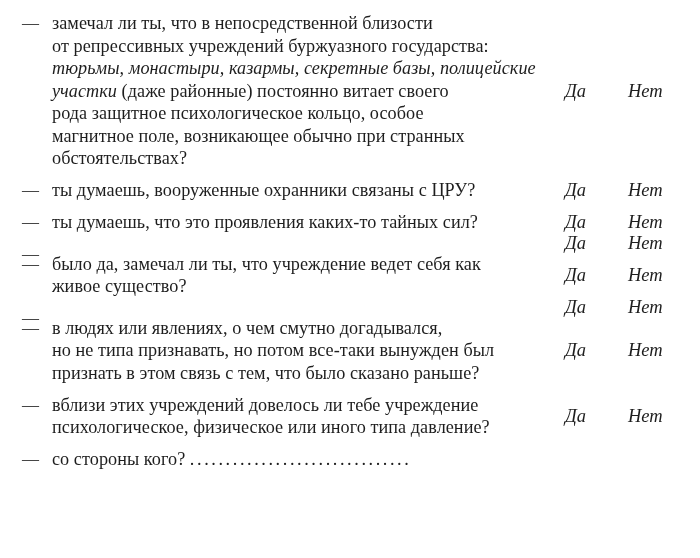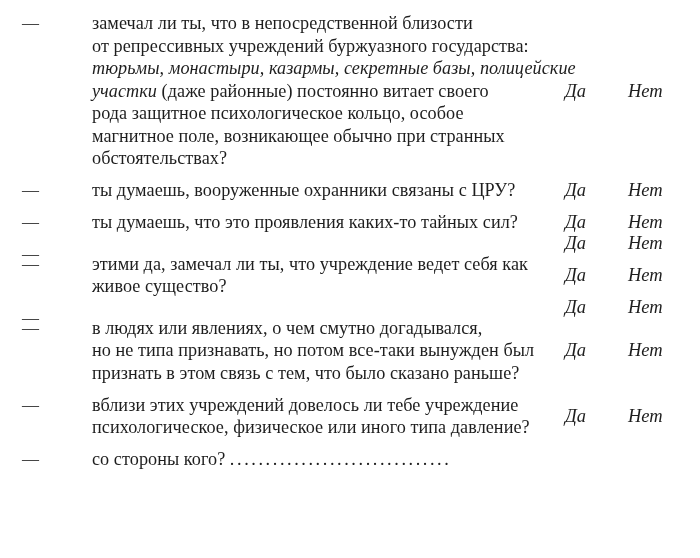--- a/index.html
+++ b/index.html
@@ -21,21 +21,21 @@
     font-family: "Liberation Serif", serif;
   }
   .question {
     margin-left: 52px;
     width: 500px;
     font-family: "Liberation Serif", serif;
     font-size: 18.2px;
     line-height: 22.5px;
     letter-spacing: 0.05px;
   }
-  .question .line { display: block; white-space: nowrap; margin-left: 40px; }
+  .question .line { display: block; white-space: nowrap; }
   .question i { }
   .answers {
     position: absolute; left: 565px; top: 50%;
     transform: translateY(-50%);
     display: flex;
     font-family: "Liberation Serif", serif;
     font-style: italic;
     font-size: 18.5px;
   }
   .ans-yes { width: 63px; cursor: pointer; }
@@ -86,21 +86,21 @@
     <div class="item">
       <span class="dash">—</span>
       <div class="answers">
         <span class="ans-yes">Да</span>
         <span class="ans-no">Нет</span>
       </div>
     </div>
     <div class="item">
       <span class="dash">—</span>
       <div class="question">
-        <span class="line"><span>этими да, замечал ли ты, что учреждение ведет себя как</span></span>
+        <span class="line"><span>было да, замечал ли ты, что учреждение ведет себя как</span></span>
         <span class="line"><span>живое существо?</span></span>
       </div>
       <div class="answers">
         <span class="ans-yes">Да</span>
         <span class="ans-no">Нет</span>
       </div>
     </div>
     <div class="item">
       <span class="dash">—</span>
       <div class="answers">

